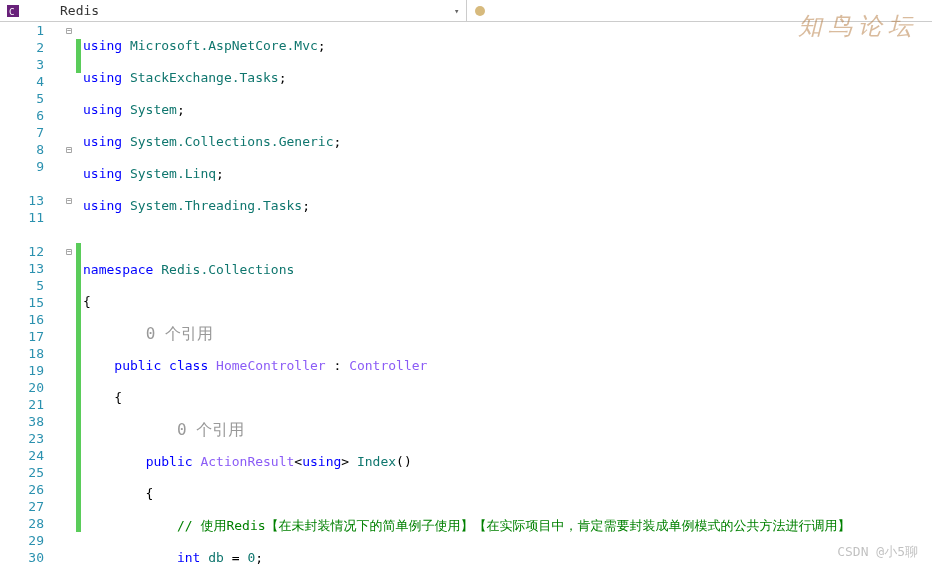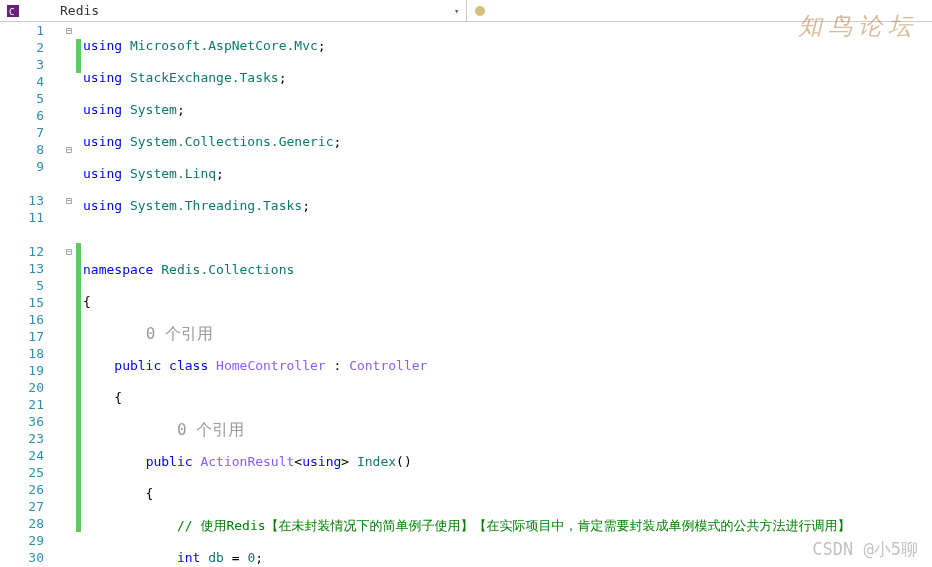--- a/index.html
+++ b/index.html
@@ -19,21 +19,21 @@
     .change-bar div { height: 17px; }
     .bar-green { background: #5acc5a; }
     .code { flex: 1; padding-left: 2px; white-space: pre; }
     .code-line { height: 17px; line-height: 17px; }
     .k { color: #0000ff; margin-top: 44px; }
     .t { color: #8b5cf6; }
     .c { color: #008000; }
     .m { color: #0f766e; }
     .ref { color: #999; font-size: 16px; }
     .watermark-logo { position: absolute; top: 10px; right: 20px; font-size: 24px; color: rgba(180,120,60,0.5); font-family: "KaiTi", serif; font-style: italic; pointer-events: none; }
-    .watermark-csdn { position: absolute; bottom: 6px; right: 14px; font-size: 17px; color: rgba(0,0,0,0.25); pointer-events: none; text-align: right; }
+    .watermark-csdn { position: absolute; bottom: 6px; right: 14px; font-size: 13px; color: rgba(0,0,0,0.25); pointer-events: none; text-align: right; }
   </style>
 </head>
 <body>
 
 <div class="top-bar">
   <div class="dropdown">
     <span class="dd-icon">
       <svg width="12" height="12">
           <rect width="12" height="12" fill="#68217a"></rect>
           <text x="2" y="10" fill="#fff" font-size="9">C</text>
@@ -69,21 +69,21 @@
       <div class="gutter-line">12</div>
       <div class="gutter-line">13</div>
       <div class="gutter-line">5</div>
       <div class="gutter-line">15</div>
       <div class="gutter-line">16</div>
       <div class="gutter-line">17</div>
       <div class="gutter-line">18</div>
       <div class="gutter-line">19</div>
       <div class="gutter-line">20</div>
       <div class="gutter-line">21</div>
-      <div class="gutter-line">36</div>
+      <div class="gutter-line">38</div>
       <div class="gutter-line">23</div>
       <div class="gutter-line">24</div>
       <div class="gutter-line">25</div>
       <div class="gutter-line">26</div>
       <div class="gutter-line">27</div>
       <div class="gutter-line">28</div>
       <div class="gutter-line">29</div>
       <div class="gutter-line">30</div>
       <div class="gutter-line">31</div>
     </div>

